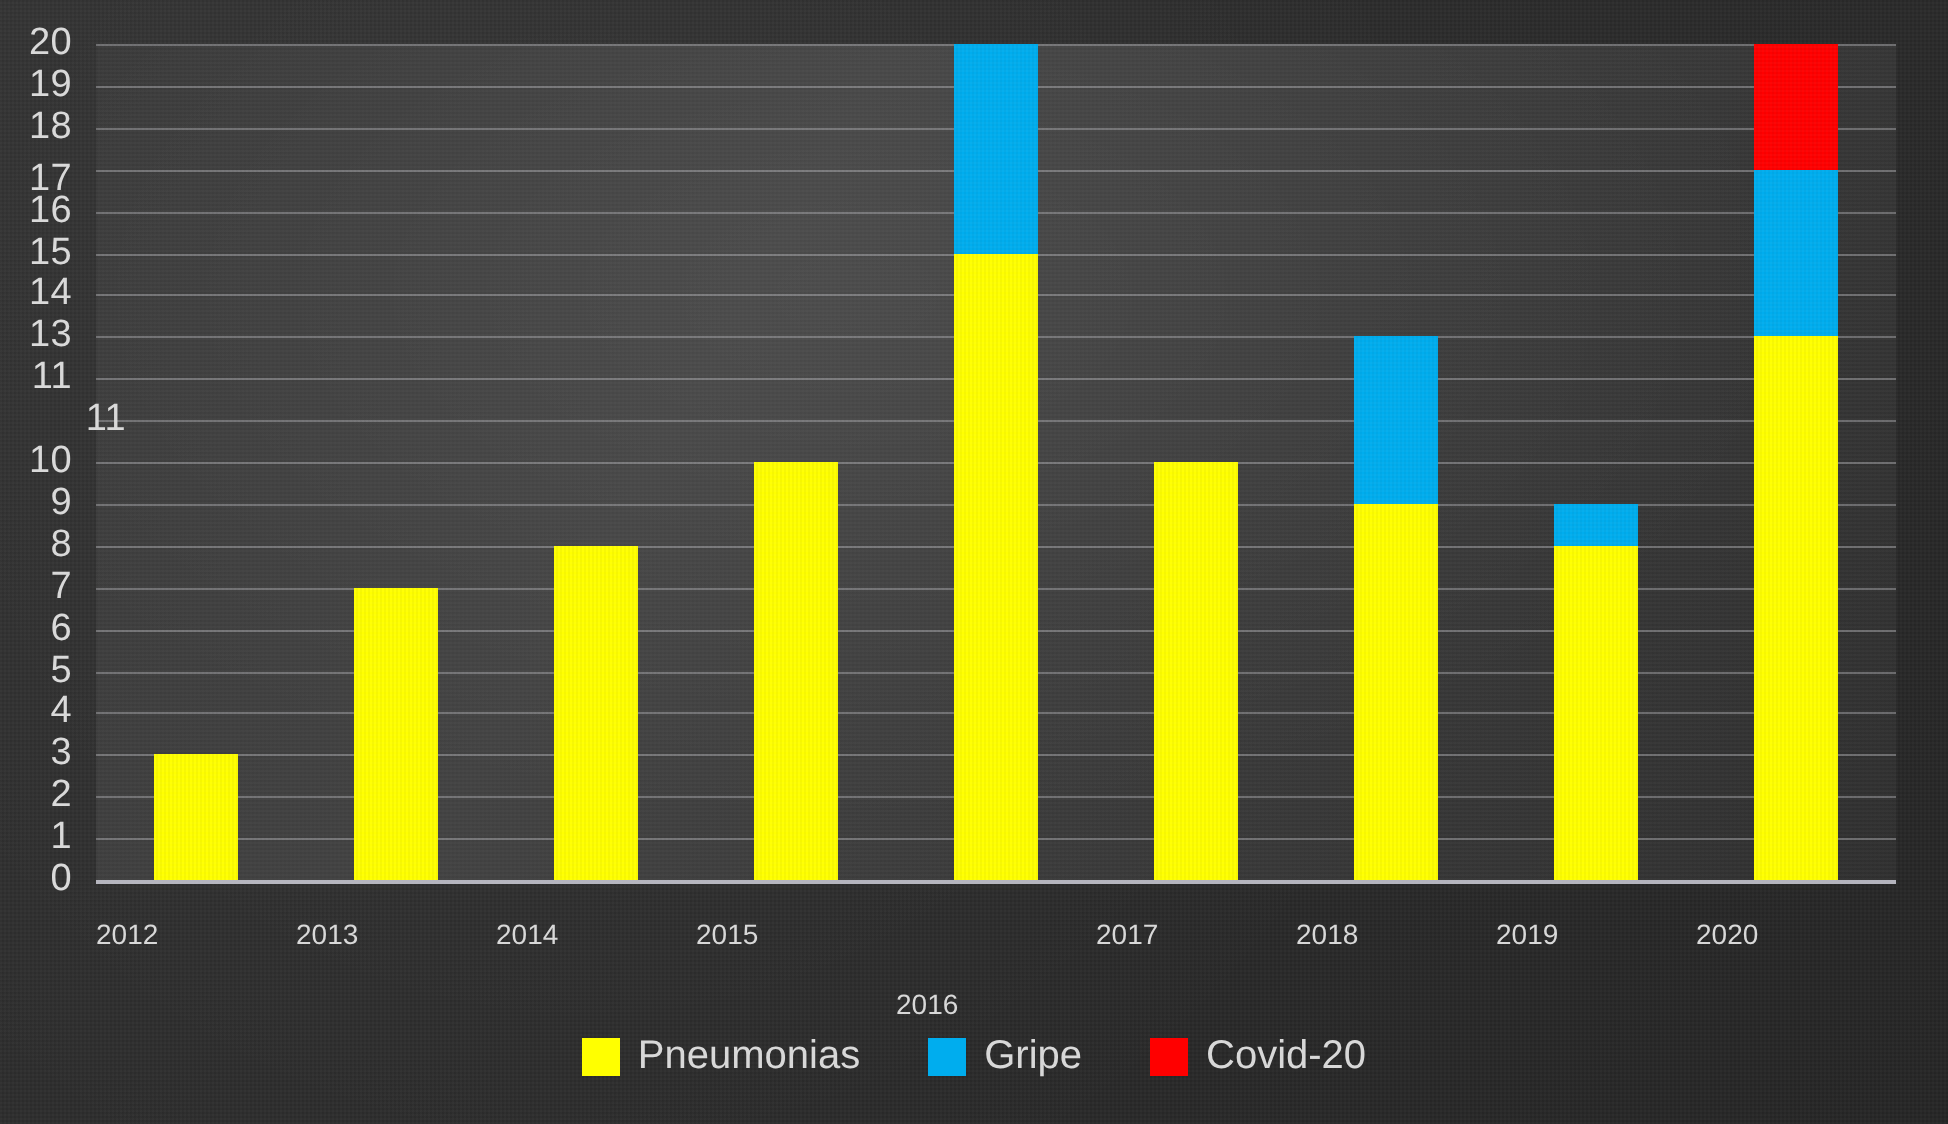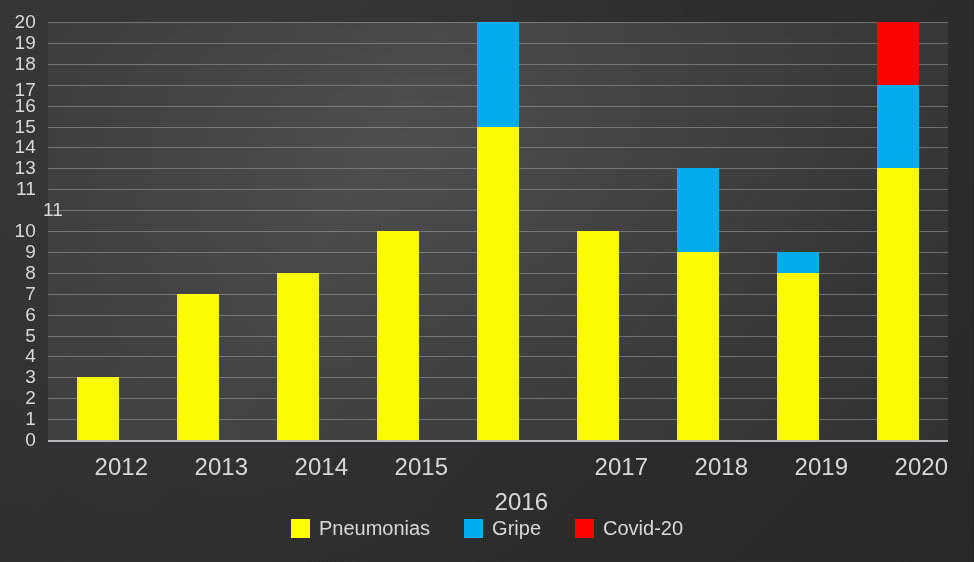--- a/index.html
+++ b/index.html
@@ -66,22 +66,22 @@
   
   .bar-group{position:absolute;bottom:0;width:42px;}
   .seg{position:absolute;width:42px;left:0;}
   .seg-pneumonias{background:#FFFF00;}
   .seg-gripe{background:#00ADEE;}
   .seg-covid{background:#FF0000;}
 
   
   #x-axis{position:absolute;left:48px;top:444px;width:900px;height:46px;}
   .x-label{
-    position:absolute;top:10px;width:100px;text-align:right;
-    color:#d8d8d8;font-size:24px;line-height:26px;
+    position:absolute;top:10px;width:100px;text-align:left;
+    color:#d8d8d8;font-size:14px;line-height:26px;
   }
 
   
   #legend{
     position:absolute;left:0;top:505px;width:974px;height:46px;
     display:flex;align-items:center;justify-content:center;gap:34px;
   }
   .legend-item{display:flex;align-items:center;gap:9px;}
   .legend-swatch{width:19px;height:19px;display:block;}
   .legend-label{color:#d8d8d8;font-size:20px;line-height:28px;}

